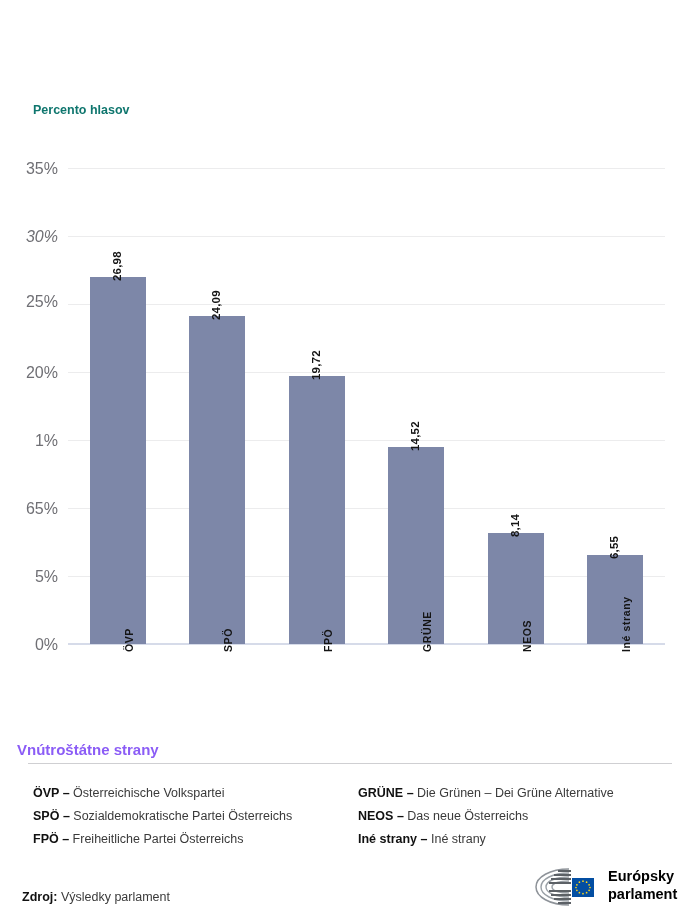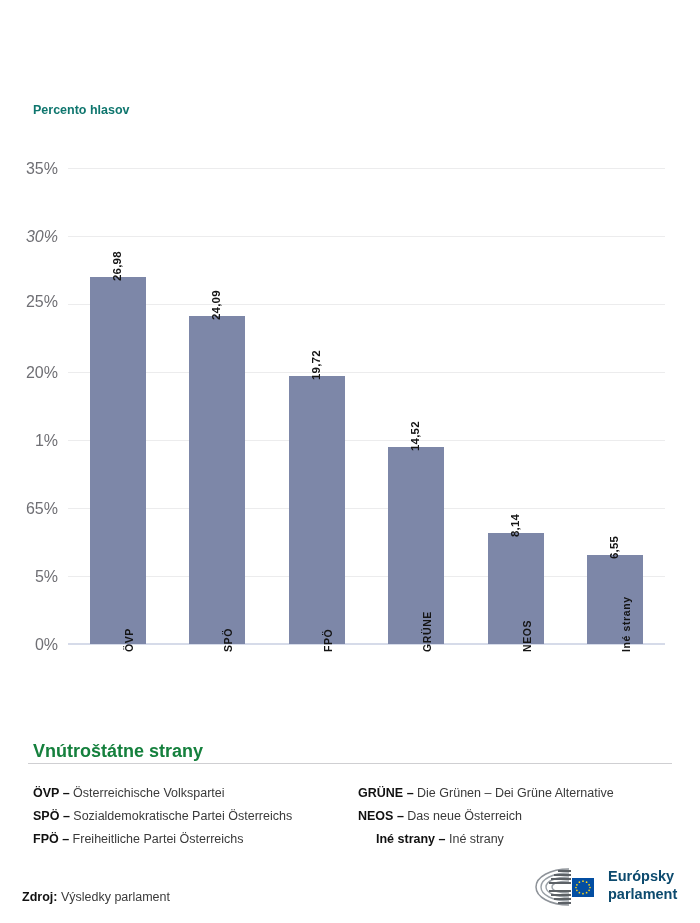--- a/index.html
+++ b/index.html
@@ -50,22 +50,22 @@
   }
   .xlabel{
     position:absolute;
     font-size:10.5px;font-weight:bold;color:#141414;
     transform:rotate(-90deg);transform-origin:left top;
     white-space:nowrap;letter-spacing:0.6px;
   }
 
   
   .legend-title{
-    position:absolute;left:33px;top:741px;
-    font-size:18px;font-weight:bold;color:#15803d;
+    position:absolute;left:17px;top:741px;
+    font-size:15px;font-weight:bold;color:#8b5cf6;
   }
   .legend-rule{
     position:absolute;left:28px;top:763px;width:644px;height:1px;background:#cfcfd2;
   }
   .legend-item{
     position:absolute;font-size:12.5px;color:#3a3a3a;white-space:nowrap;
   }
   .legend-item b{color:#111;font-weight:bold;}
   .legend-item .dash{color:#111;font-weight:bold;}
 
@@ -73,21 +73,21 @@
   .source{
     position:absolute;left:22px;top:890px;
     font-size:12.5px;color:#3a3a3a;
   }
   .source b{color:#111;font-weight:bold;}
 
   .logo{position:absolute;left:528px;top:864px;width:150px;height:46px;}
   .logo-mark{position:absolute;left:0;top:2px;width:72px;height:42px;}
   .logo-text{
     position:absolute;left:80px;top:4px;
-    font-size:14.5px;font-weight:bold;line-height:1.22;color:#0c4a6e;
+    font-size:14.5px;font-weight:bold;line-height:1.22;color:#000000;
   }
 </style>
 </head>
 <body>
 
 <div class="page">
 
   <div class="axis-title">Percento hlasov</div>
 
   <div class="plot" id="plot">
@@ -127,22 +127,22 @@
       <div class="xlabel" style="left: 552.25px; top: 484px;">Iné strany</div>
     </div>
 
   <div class="legend-title">Vnútroštátne strany</div>
   <div class="legend-rule"></div>
   <div id="legend-host">
       <div class="legend-item" style="left: 33px; top: 786px;"><b>ÖVP</b><span class="dash"> – </span><span>Österreichische Volkspartei</span></div>
       <div class="legend-item" style="left: 33px; top: 809px;"><b>SPÖ</b><span class="dash"> – </span><span>Sozialdemokratische Partei Österreichs</span></div>
       <div class="legend-item" style="left: 33px; top: 832px;"><b>FPÖ</b><span class="dash"> – </span><span>Freiheitliche Partei Österreichs</span></div>
       <div class="legend-item" style="left: 358px; top: 786px;"><b>GRÜNE</b><span class="dash"> – </span><span>Die Grünen – Dei Grüne Alternative</span></div>
-      <div class="legend-item" style="left: 358px; top: 809px;"><b>NEOS</b><span class="dash"> – </span><span>Das neue Österreich</span></div>
-      <div class="legend-item" style="left: 368px; top: 832px; padding-left: 8px;"><b>Iné strany</b><span class="dash"> – </span><span>Iné strany</span></div>
+      <div class="legend-item" style="left: 358px; top: 809px;"><b>NEOS</b><span class="dash"> – </span><span>Das neue Österreichs</span></div>
+      <div class="legend-item" style="left: 350px; top: 832px; padding-left: 8px;"><b>Iné strany</b><span class="dash"> – </span><span>Iné strany</span></div>
     </div>
 
   <div class="source">
     <b>Zdroj:</b>
     <span>Výsledky parlament</span>
   </div>
 
   <div class="logo">
     <div class="logo-mark">
       <svg width="72" height="42" viewBox="0 0 72 42">

